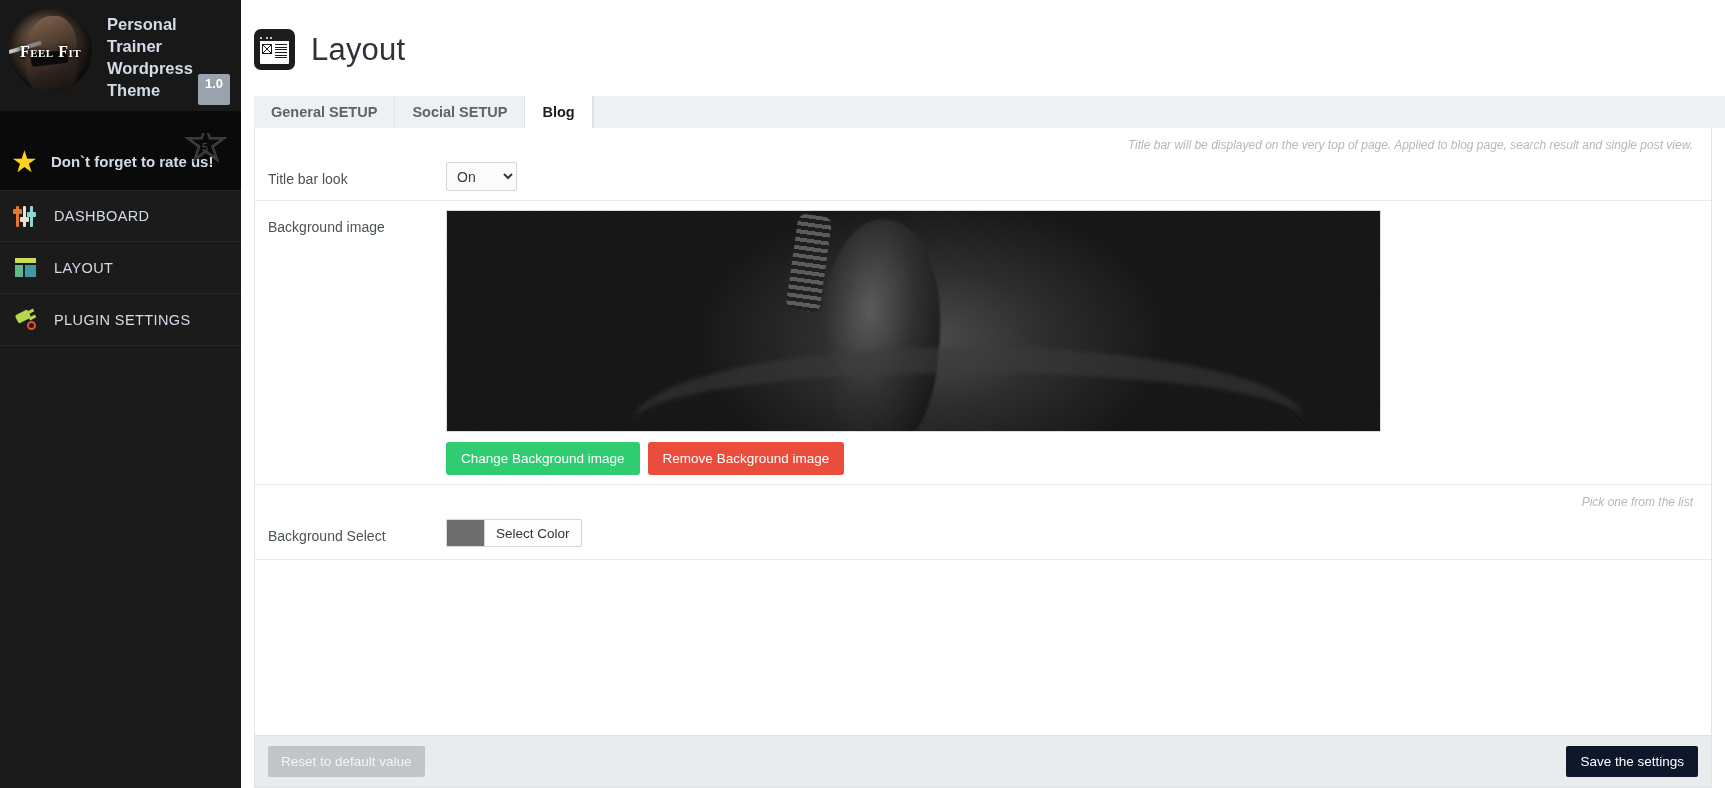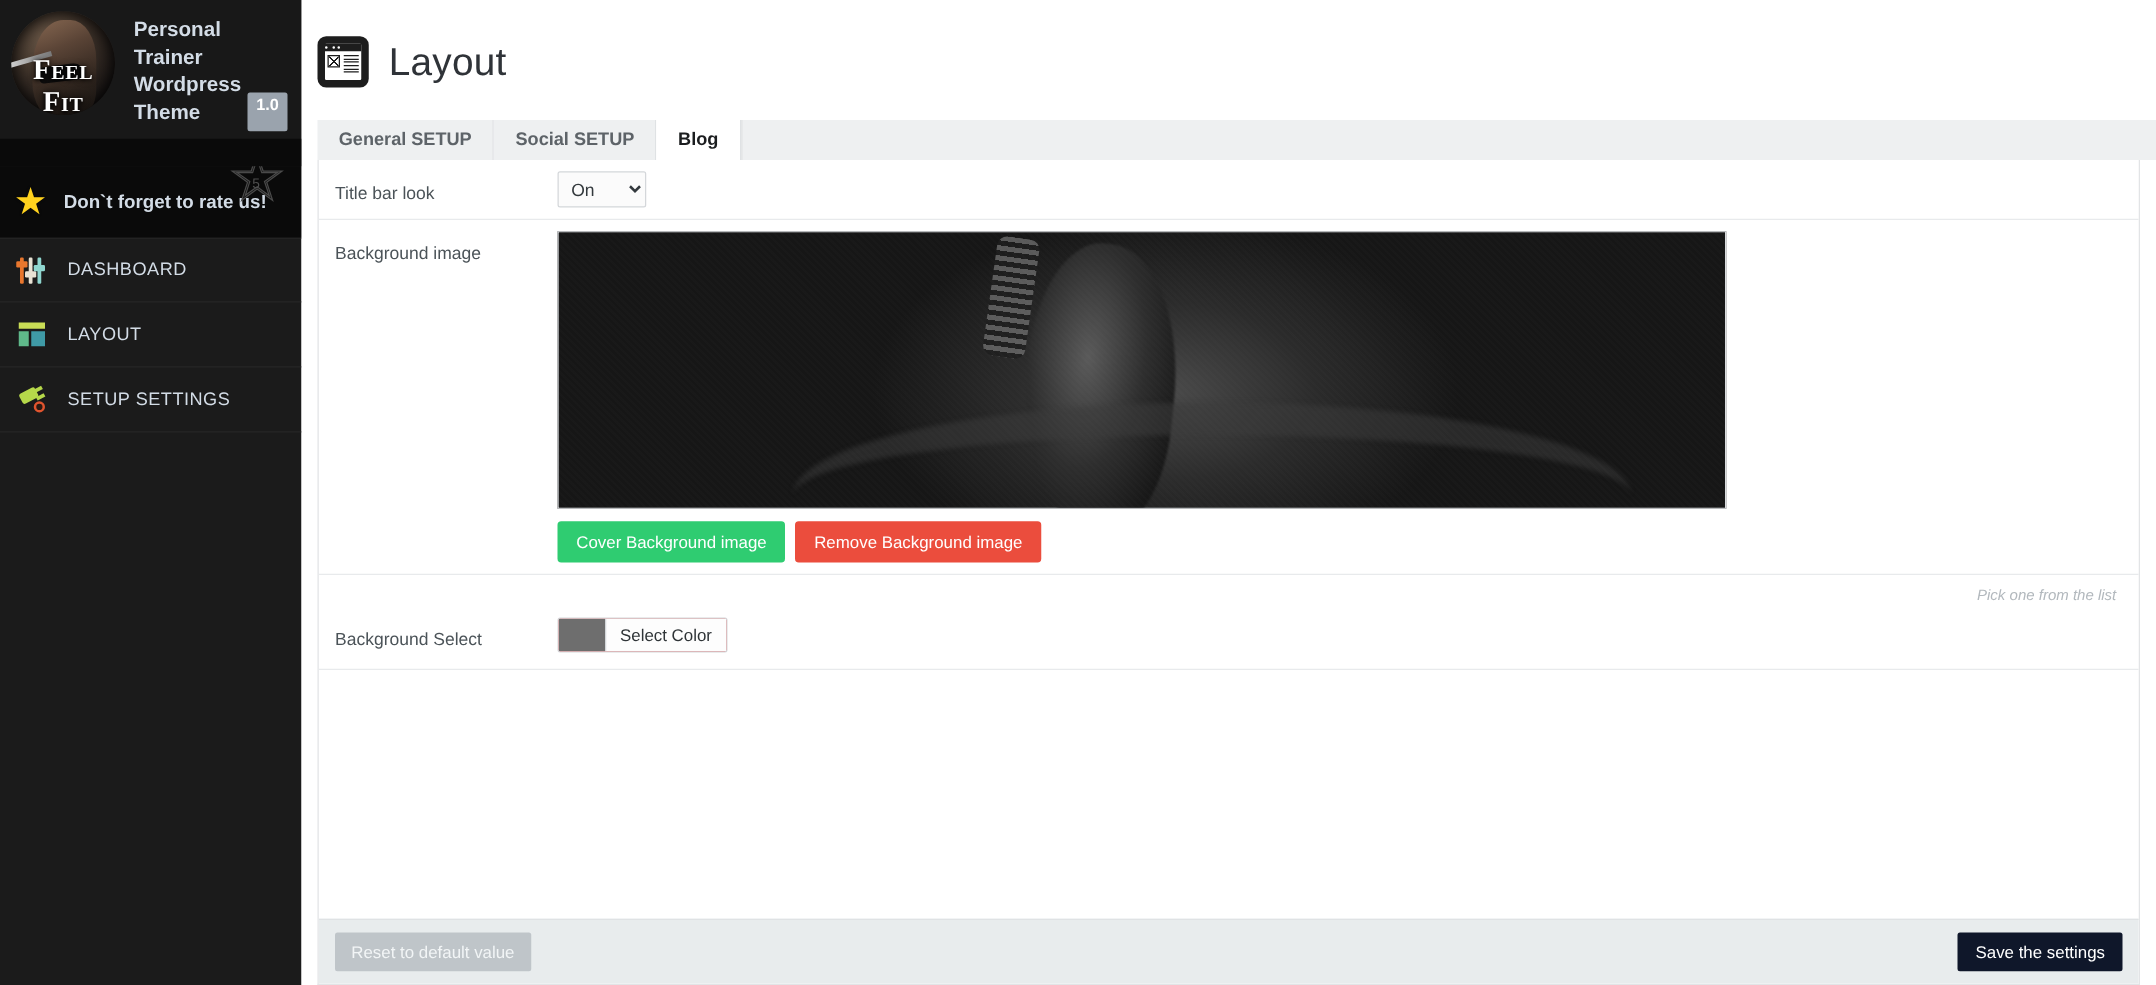--- a/index.html
+++ b/index.html
@@ -51,21 +51,21 @@
   .brand-logo .bar {
     position: absolute; left: -6%; top: 44%;
     width: 46%; height: 5%;
     background: linear-gradient(90deg, #d8d8d8, #7a7a7a);
     transform: rotate(-16deg);
   }
   .brand-logo .logotext {
     position: absolute; left: 0; right: 0; top: 41%;
     text-align: center;
     font-family: "Liberation Serif", serif;
-    font-weight: bold; font-size: 23px; letter-spacing: .5px;
+    font-weight: bold; font-size: 16px; letter-spacing: .5px;
     color: #fff; text-shadow: 0 1px 3px #000, 0 0 6px #000;
     font-variant: small-caps;
   }
   .brand-title {
     color: #d3dce6; font-size: 16.5px; font-weight: bold;
     line-height: 22px; margin-left: 15px; margin-top: 4px;
     width: 120px;
   }
   .version-badge {
     position: absolute; right: 11px; top: 74px;
@@ -341,21 +341,21 @@
         </span>
         <span class="nav-label">LAYOUT</span>
       </li>
       <li class="nav-item">
         <span class="ic ic-plug">
           <span class="pin1"></span>
             <span class="pin2"></span>
           <span class="body"></span>
             <span class="gear"></span>
         </span>
-        <span class="nav-label">SETUP SETTINGS</span>
+        <span class="nav-label">PLUGIN SETTINGS</span>
       </li>
     </ul>
   </aside>
 
   <main class="main">
 
     <div class="page-head">
       <div class="page-head-row">
         <span class="page-icon">
           <span class="win">
@@ -381,20 +381,23 @@
 
     <div class="tabs">
       <div class="tab">General SETUP</div>
       <div class="tab">Social SETUP</div>
       <div class="tab active">Blog</div>
       <div class="tabs-fill"></div>
     </div>
 
     <section class="panel">
 
+      <div class="hintrow">
+        <span class="hint">Title bar will be displayed on the very top of page. Applied to blog page, search result and single post view.</span>
+      </div>
 
       <div class="field">
         <div class="field-label">Title bar look</div>
         <div class="field-ctl">
           <select class="sel w1">
             <option>On</option>
             <option>Off</option>
           </select>
         </div>
       </div>
@@ -403,21 +406,21 @@
         <div class="field-label">Background image</div>
         <div class="field-ctl">
           <div class="imgbox">
             <div class="photo"></div>
             <div class="bell"></div>
             <div class="handle"></div>
             <div class="swoosh"></div>
             <div class="grain"></div>
           </div>
           <div class="btnrow">
-            <button class="btn btn-green">Cover Background image</button>
+            <button class="btn btn-green">Change Background image</button>
             <button class="btn btn-red">Remove Background image</button>
           </div>
         </div>
       </div>
 
       <div class="hintrow">
         <span class="hint">Pick one from the list</span>
       </div>
 
 

